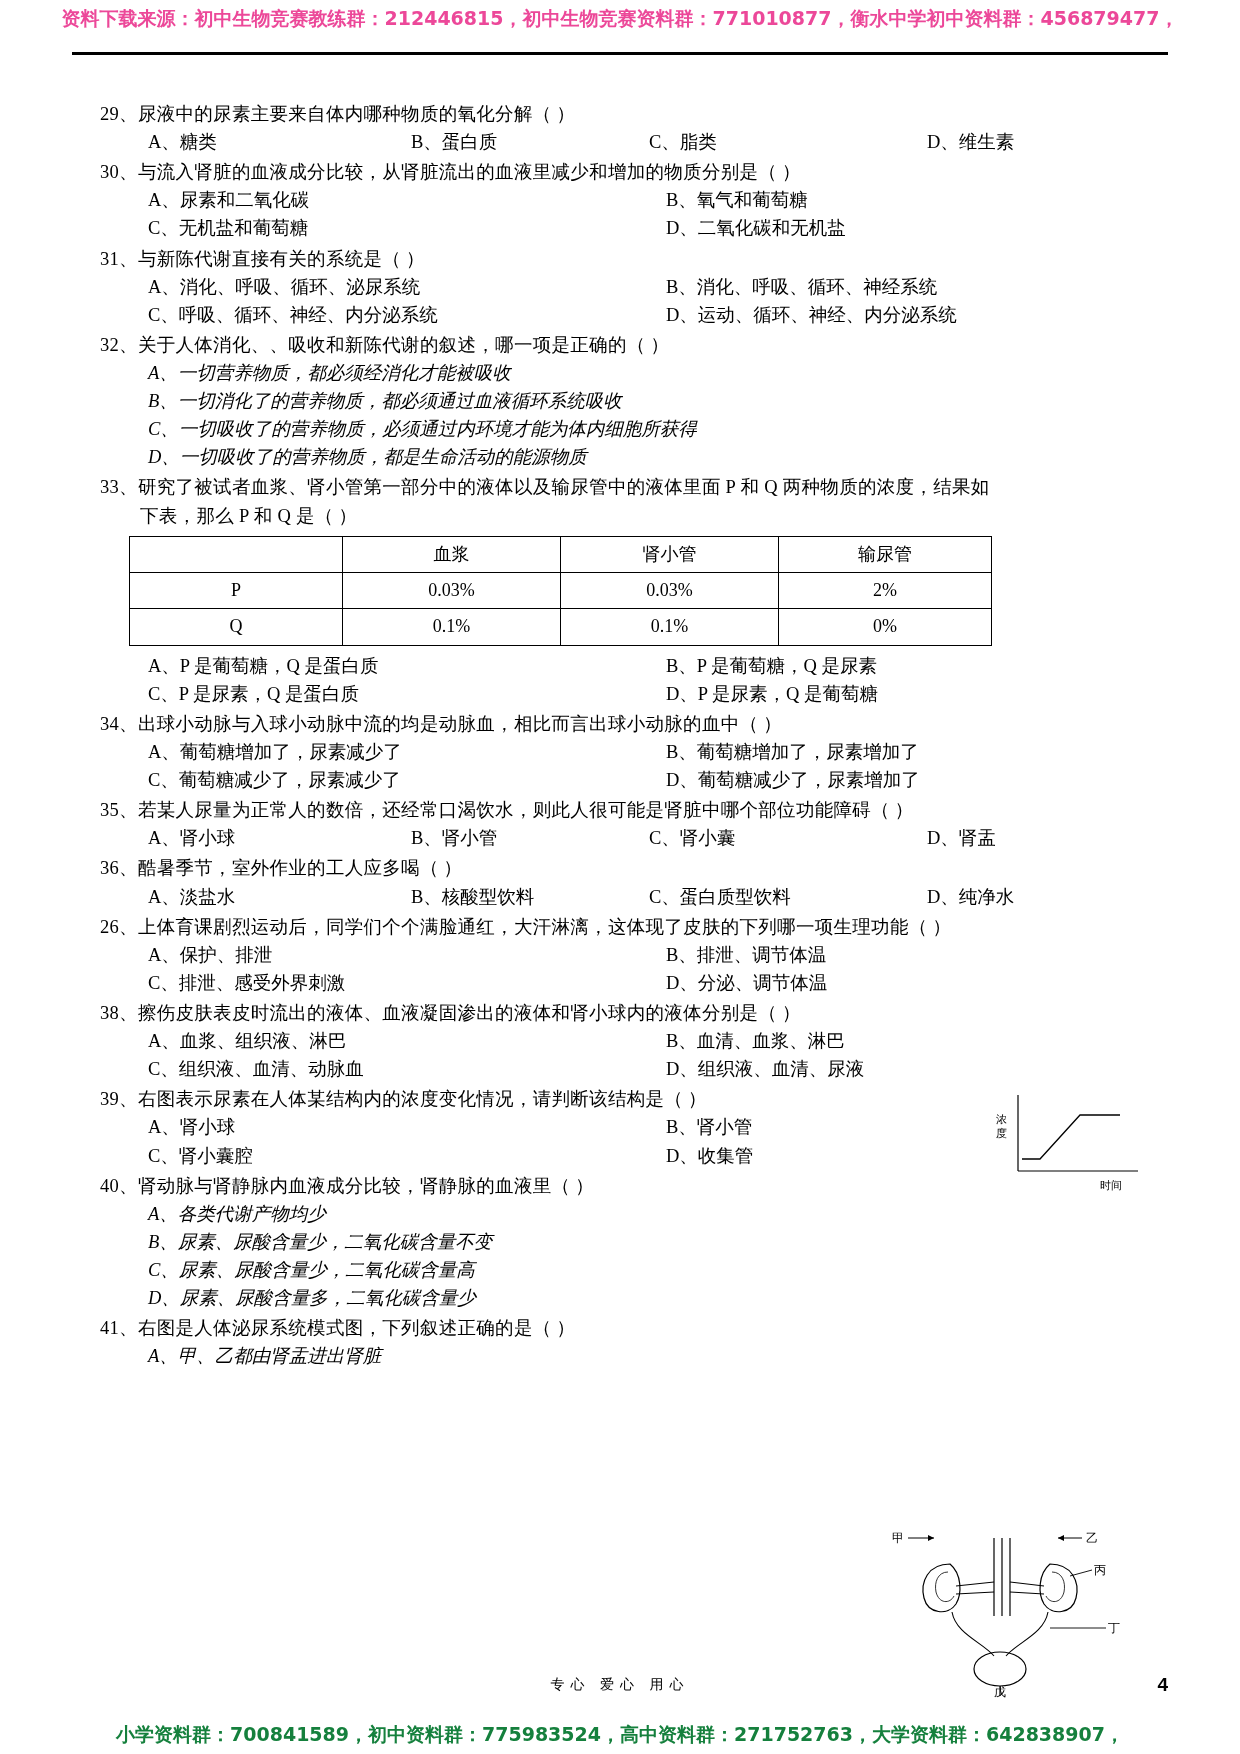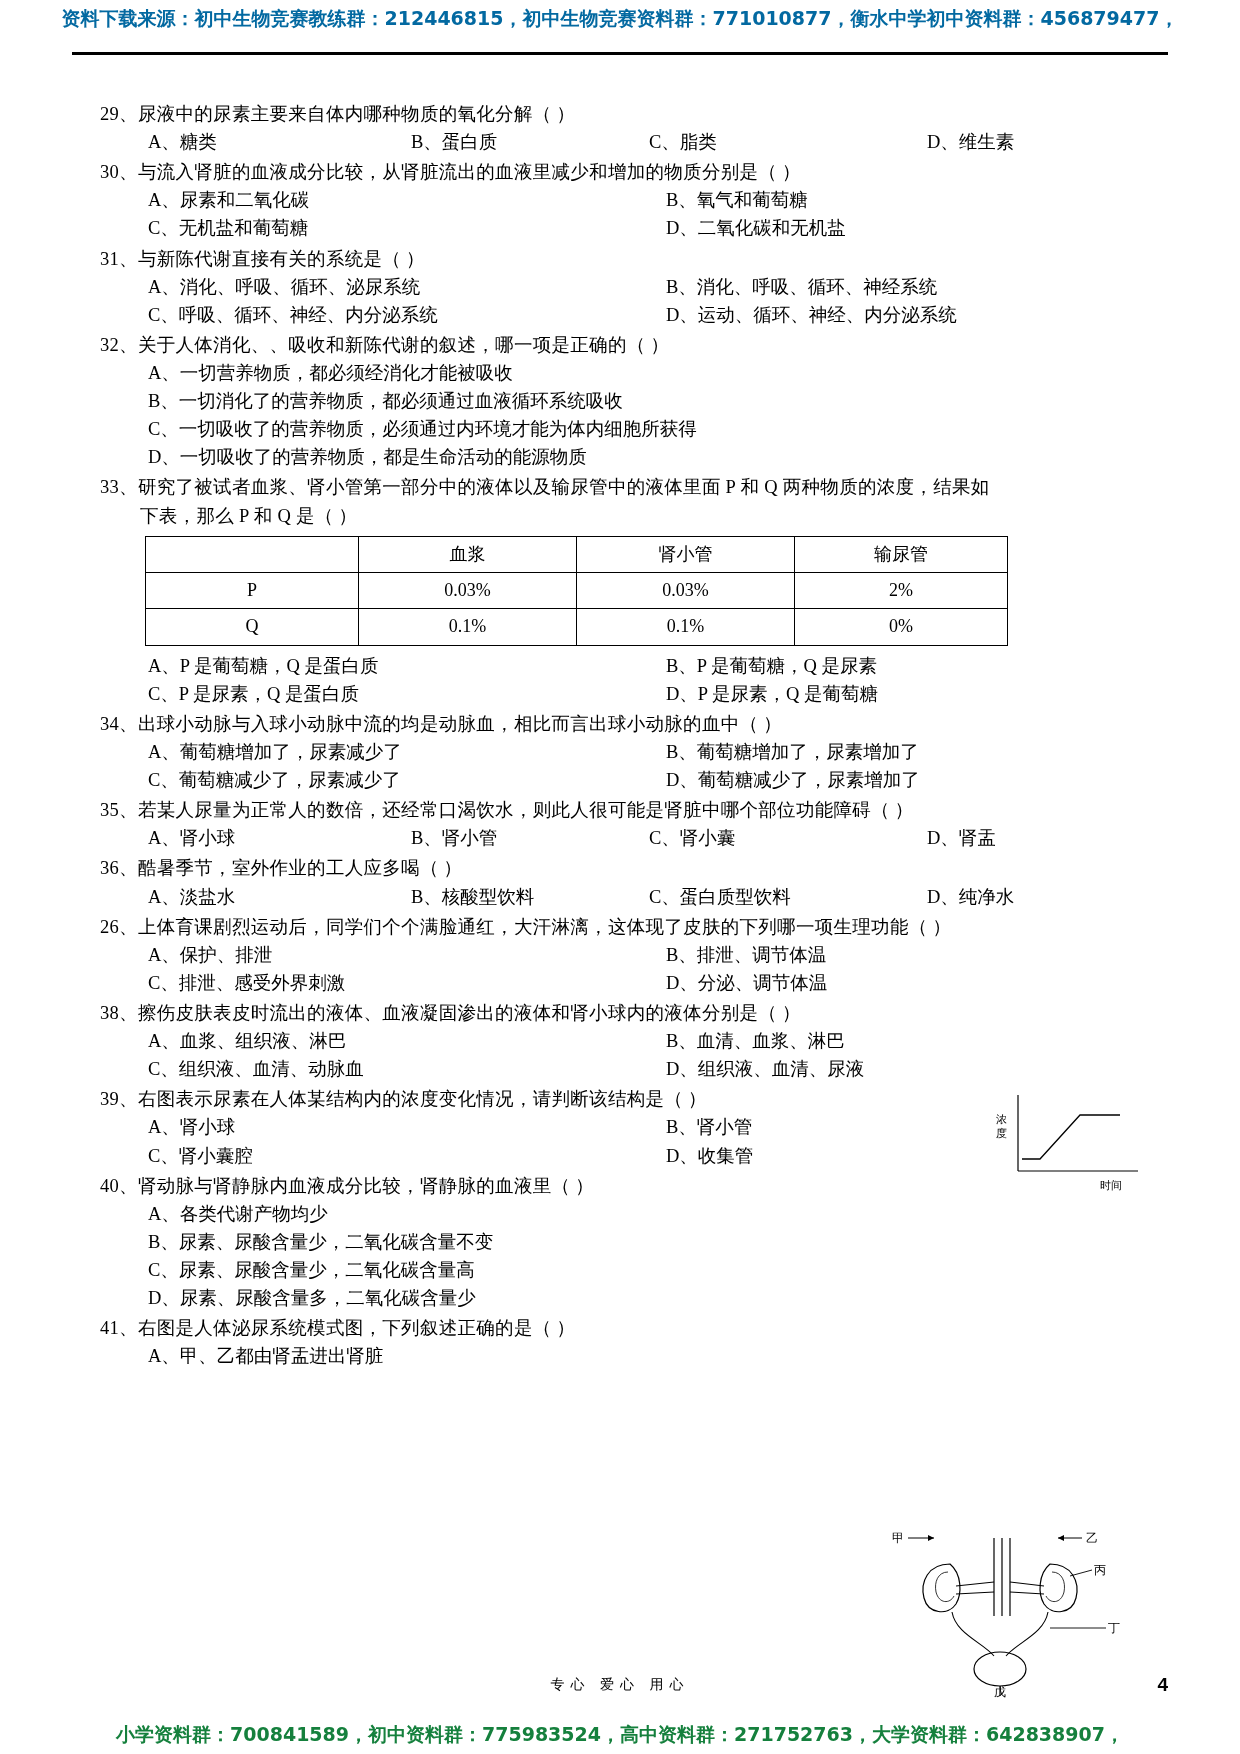--- a/index.html
+++ b/index.html
@@ -20,21 +20,21 @@
     width: 1240px;
     height: 1754px;
     box-sizing: border-box;
   }
   .header-banner {
     position: absolute;
     top: 6px;
     left: 0;
     width: 1240px;
     text-align: center;
-    color: #0369a1;
+    color: #ec4899;
     font-weight: bold;
     font-size: 19px;
     letter-spacing: 0px;
     white-space: nowrap;
     font-family: "DejaVu Sans", "Liberation Sans", sans-serif;
   }
   .footer-banner {
     position: absolute;
     bottom: 6px;
     left: 0;
@@ -86,24 +86,24 @@
   }
   
   .c4 > div:nth-child(1) { width: 255px; }
   .c4 > div:nth-child(2) { width: 230px; }
   .c4 > div:nth-child(3) { width: 270px; }
   .c4 > div:nth-child(4) { width: 200px; }
   
   .c2 > div:nth-child(1) { width: 510px; }
   .c2 > div:nth-child(2) { width: 470px; }
   
-  .c1 > div { width: 980px; }
+  .c1 > div { width: 980px; font-style: italic; }
   table.qtable {
     border-collapse: collapse;
-    margin: 6px 0 6px 45px;
+    margin: 6px 0 6px 29px;
     font-size: 18px;
     padding-left: 8px;
   }
   table.qtable td {
     border: 1px solid #000;
     text-align: center;
     padding: 4px 6px;
     height: 26px;
   }
   table.qtable td.c1w { width: 200px; }

